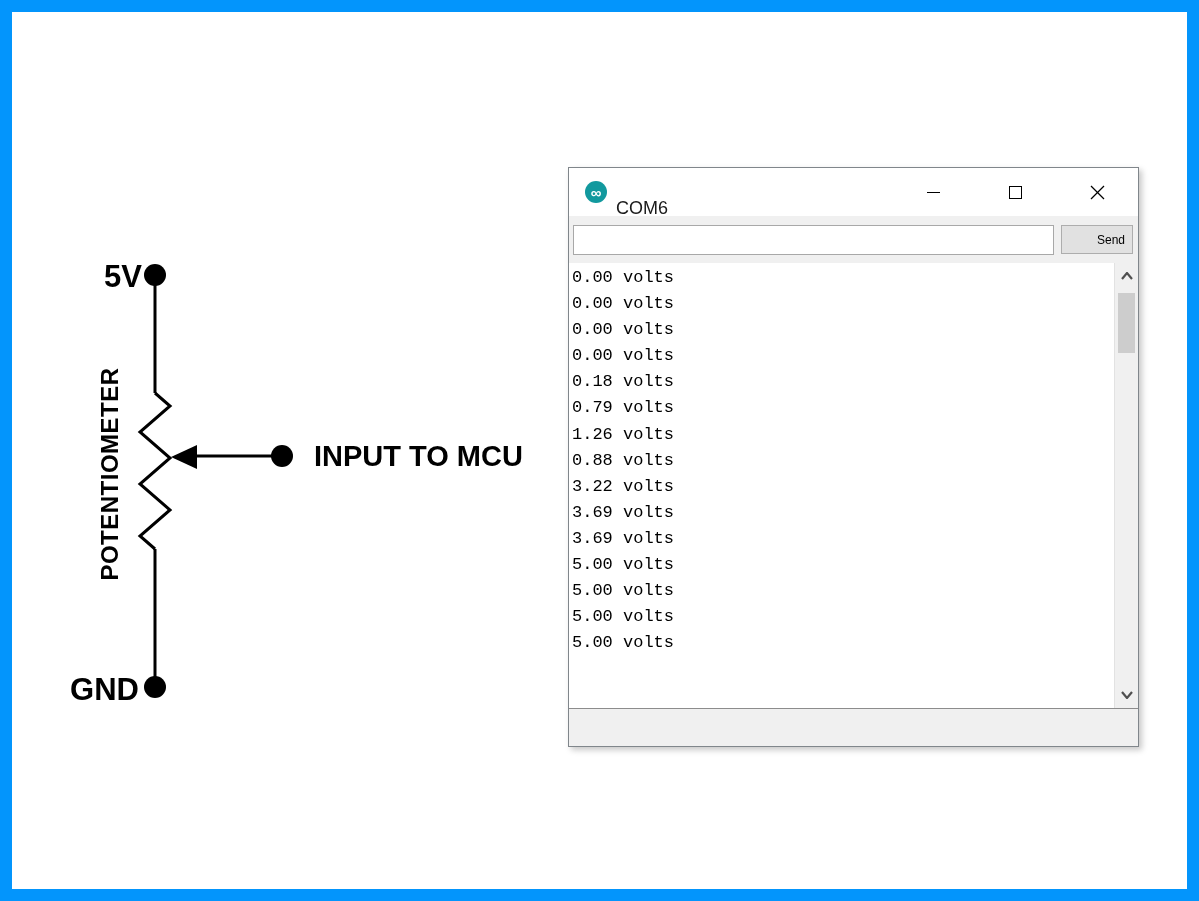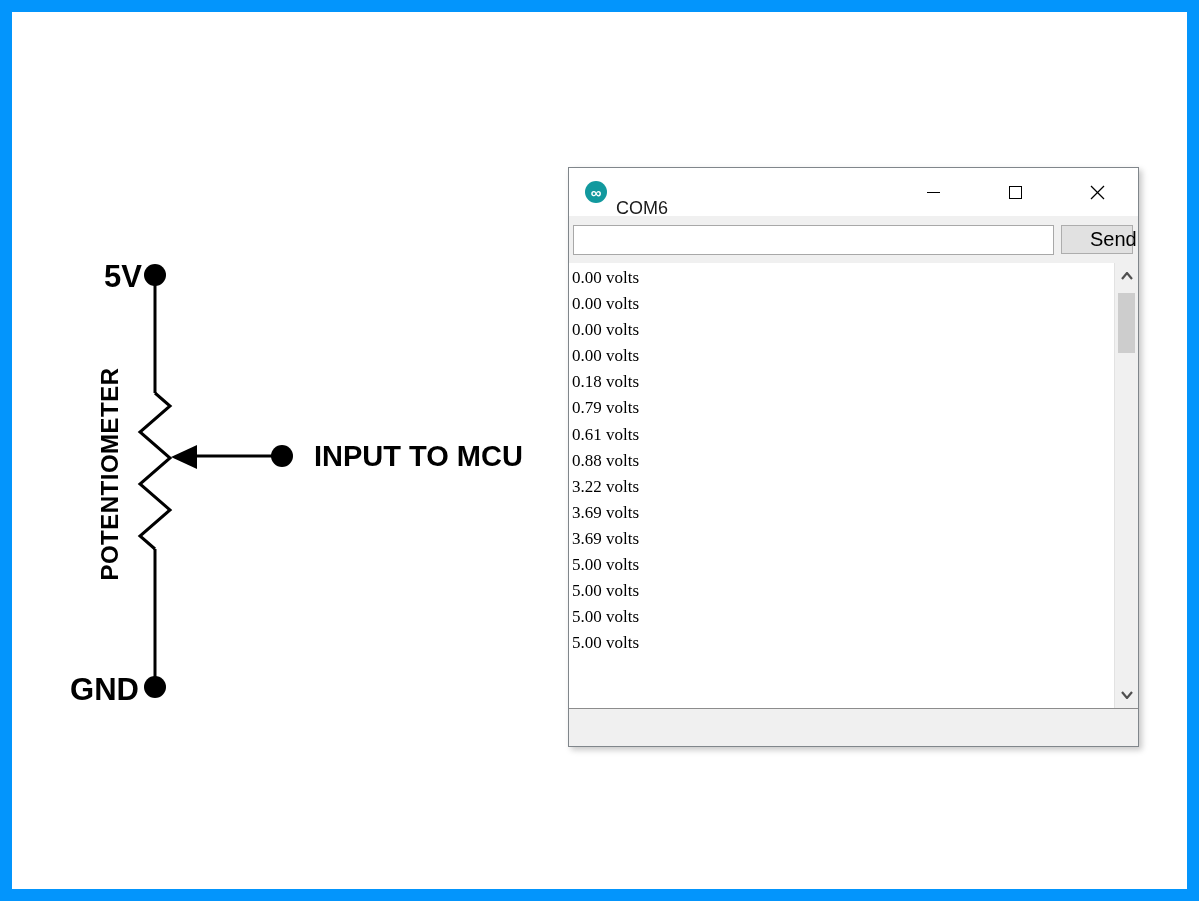--- a/index.html
+++ b/index.html
@@ -40,28 +40,28 @@
     height: 47px; background: #f0f0f0; display: flex; align-items: center;
     padding: 0 5px 0 4px; flex: none;
   }
   .inputrow input {
     flex: 1; height: 30px; border: 1px solid #a8a8a8; background: #ffffff;
     font-size: 15px; padding: 0 6px; outline: none; font-family: "Liberation Sans", sans-serif;
   }
   .send-btn {
     width: 72px; height: 29px; margin-left: 7px; flex: none;
     background: #e1e1e1; border: 1px solid #adadad;
-    font-size: 20px; color: #000; font-family: "Liberation Sans", sans-serif; padding-left: 28px;
+    font-size: 12px; color: #000; font-family: "Liberation Sans", sans-serif; padding-left: 28px;
   }
 
   .output { flex: 1; position: relative; background: #ffffff; overflow: hidden; }
   .lines {
     position: absolute; left: 0; top: 0; right: 24px; bottom: 0;
     padding: 2px 0 0 3px;
-    font-family: Liberation Serif, serif;
+    font-family: Liberation Mono, monospace;
     font-size: 17px; color: #000000;
   }
   .lines .line { height: 26.1px; line-height: 26.1px; white-space: pre; }
 
   .scrollbar {
     position: absolute; top: 0; right: 0; width: 24px; bottom: 0;
     background: #f0f0f0; border-left: 1px solid #e2e2e2;
   }
   .sb-btn { position: absolute; left: 0; width: 100%; height: 22px; display: flex; align-items: center; justify-content: center; }
   .sb-btn.up { top: 2px; }
@@ -128,21 +128,21 @@
     </div>
 
     <div class="output">
       <div class="lines">
           <div class="line">0.00 volts</div>
           <div class="line">0.00 volts</div>
           <div class="line">0.00 volts</div>
           <div class="line">0.00 volts</div>
           <div class="line">0.18 volts</div>
           <div class="line">0.79 volts</div>
-          <div class="line">0.61 volts</div>
+          <div class="line">1.26 volts</div>
           <div class="line">0.88 volts</div>
           <div class="line">3.22 volts</div>
           <div class="line">3.69 volts</div>
           <div class="line">3.69 volts</div>
           <div class="line">5.00 volts</div>
           <div class="line">5.00 volts</div>
           <div class="line">5.00 volts</div>
           <div class="line">5.00 volts</div>
         </div>
       <div class="scrollbar">

